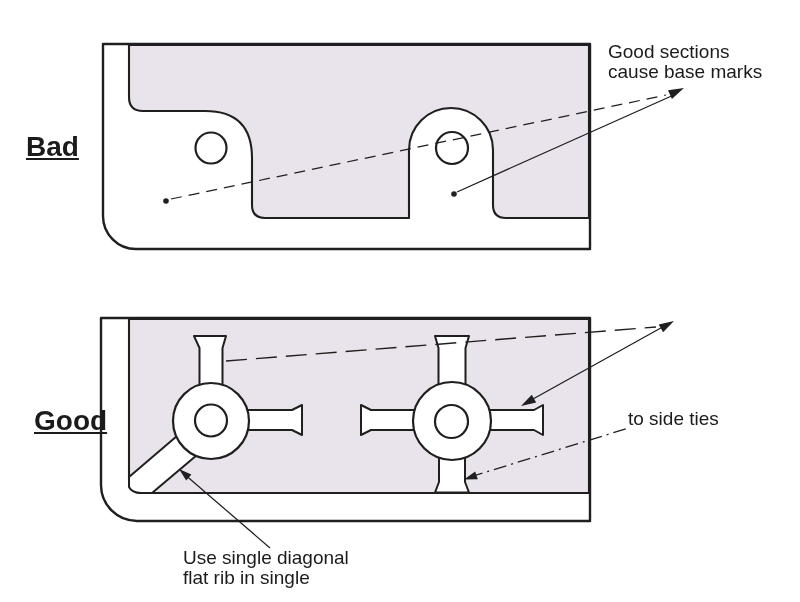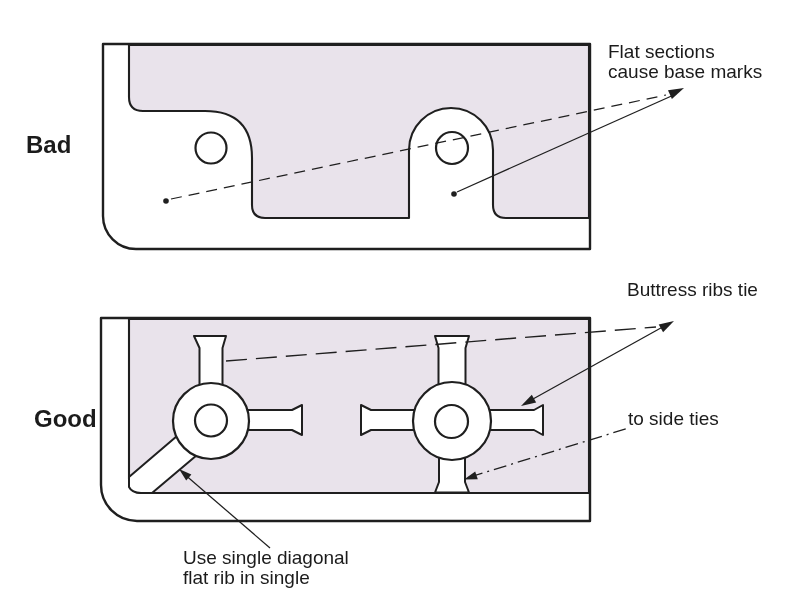--- a/index.html
+++ b/index.html
@@ -29,23 +29,24 @@
   .leader-dashed{stroke-dasharray:11 7;}
   .leader-longdash{stroke-dasharray:21 9;stroke-width:1.4;}
   .leader-dashdot{stroke-dasharray:13 5 2 5;stroke-width:1.3;}
   .arrowhead{fill:var(--outline);stroke:none;}
   .label{
     position:absolute;
     color:var(--text);
     white-space:nowrap;
   }
   .panel-label{
-    font-size:24px;
+    font-size:28px;
     font-weight:bold;
     letter-spacing:0px;
+    text-decoration:underline;
   }
   .annotation{
     font-size:19px;
     line-height:20px;
     font-weight:normal;
   }
 </style>
 </head>
 <body>
 
@@ -101,26 +102,25 @@
       <path class="leader" d="M183,473 L270,548"></path>
       <path class="arrowhead" d="M179,469 L191.4,474.5 L186.2,480.5 Z"></path>
     </g>
   </svg>
 
   <div class="label panel-label" style="left:26px;top:131px;">Bad</div>
 
   <div class="label panel-label" style="left:34px;top:405px;">Good</div>
 
   <div class="label annotation" style="left:608px;top:42px;">
-    <div>Flat sections</div>
+    <div>Good sections</div>
     <div>cause base marks</div>
   </div>
 
   <div class="label annotation" style="left:627px;top:280px;">
-    <div>Buttress ribs tie</div>
   </div>
 
   <div class="label annotation" style="left:628px;top:409px;">
     <div>to side ties</div>
   </div>
 
   <div class="label annotation" style="left:183px;top:548px;">
     <div>Use single diagonal</div>
     <div>flat rib in single</div>
   </div>

